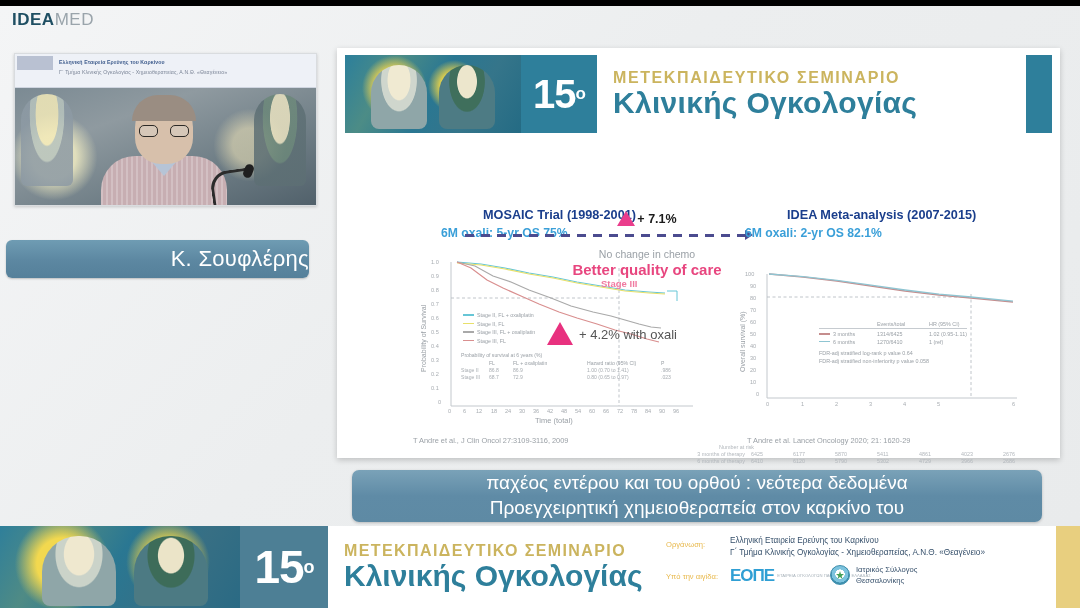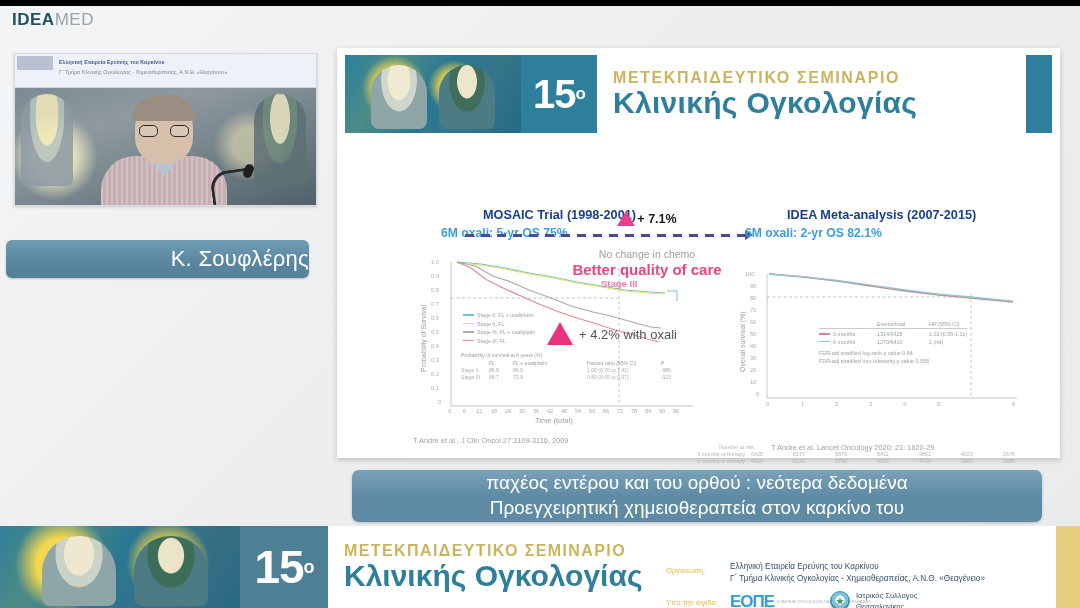--- a/index.html
+++ b/index.html
@@ -199,21 +199,21 @@
   }
   .axis-x-label {
     position: absolute; color: #9aa0a6; font-size: 7.5px; white-space: nowrap;
   }
   .tick { position: absolute; color: #a8adb2; font-size: 5.6px; }
 
   .cite {
     position: absolute; color: #9aa0a6; font-size: 7.4px; white-space: nowrap;
   }
   .cite-l { left: 76px; top: 388px; }
-  .cite-r { left: 434px; top: 388px; margin-top: 7px; }
+  .cite-r { left: 410px; top: 388px; }
 
   .legend-l { position: absolute; left: 52px; top: 58px; }
   .legend-l .row { display: flex; align-items: center; margin-bottom: 2.5px; }
   .legend-l .sw { width: 11px; height: 1.6px; margin-right: 3px; }
   .legend-l .lb { color: #9aa0a6; font-size: 5.3px; white-space: nowrap; }
 
   .tbl-l { position: absolute; left: 50px; top: 98px; color: #a8adb2; font-size: 5.1px; }
   .tbl-l table { border-collapse: collapse; }
   .tbl-l td, .tbl-l th { padding: 0 5px 1.2px 0; font-weight: normal; text-align: left; white-space: nowrap; }
   .tbl-l .hdr { color: #9aa0a6; }
@@ -275,21 +275,21 @@
   .f-num {
     width: 88px; background: #4d7f95; color: #fff;
     display: flex; align-items: center; justify-content: center;
     font-size: 46px; font-weight: bold; letter-spacing: -1px;
   }
   .f-num sup { font-size: 18px; vertical-align: super; }
   .f-txt { width: 330px; background: #fff; padding-left: 16px;
     display: flex; flex-direction: column; justify-content: center; }
   .f-txt .l1 { color: #cbb45e; font-size: 16px; letter-spacing: 1.4px; font-weight: 600; }
   .f-txt .l2 { color: #2e7f9b; font-size: 30px; font-weight: 600; line-height: 1.08; }
-  .f-org { flex: 1; background: #fff; position: relative; padding: 9px 16px 0 0; margin-top: 26px; }
+  .f-org { flex: 1; background: #fff; position: relative; padding: 9px 16px 0 0; }
   .f-org .lab { position: absolute; color: #e8b84b; font-size: 7.6px; }
   .f-org .lab1 { left: 8px; top: 14px; }
   .f-org .lab2 { left: 8px; top: 46px; }
   .f-org .o1 { position: absolute; left: 72px; top: 10px; color: #36506b; font-size: 8.2px; }
   .f-org .o2 { position: absolute; left: 72px; top: 22px; color: #36506b; font-size: 8.2px; }
   .f-edge { width: 24px; background: #e8cf7f; }
 
   .logo-eope { position: absolute; left: 72px; top: 40px; display: flex; align-items: center; }
   .logo-eope .mark { font-size: 17px; font-weight: bold; color: #2f9fd4; letter-spacing: -1px; }
   .logo-eope .sub { margin-left: 3px; color: #a9b3bb; font-size: 4.2px; line-height: 1.35; }

